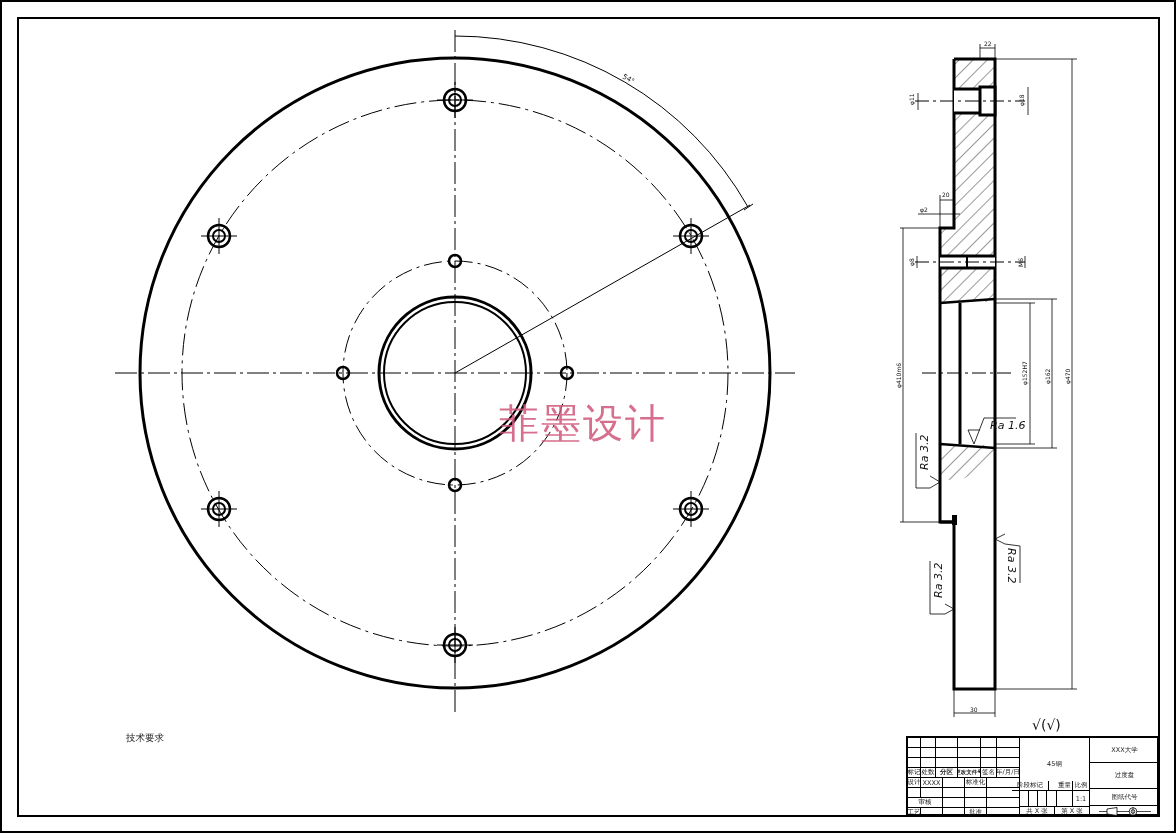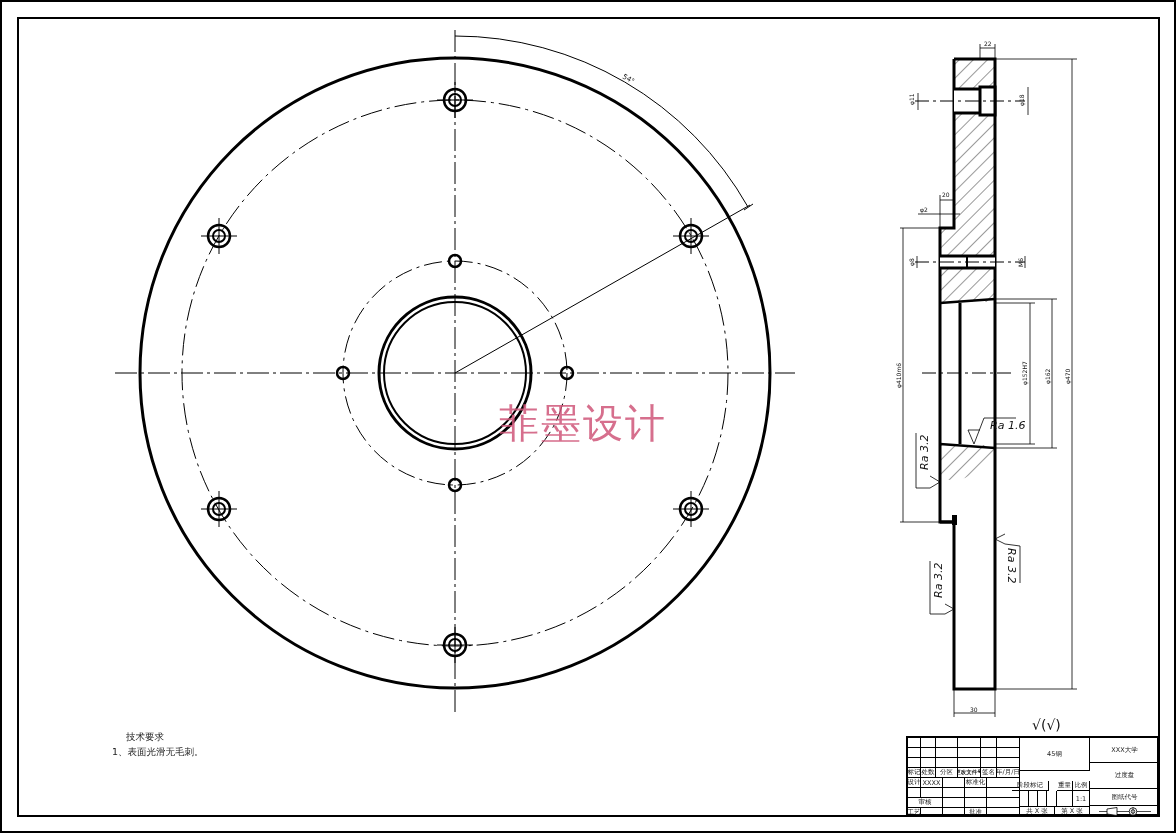--- a/index.html
+++ b/index.html
@@ -1,20 +1,20 @@
 <!DOCTYPE html>
 <html><head>
 <meta charset="utf-8">
 <style>
   html,body{margin:0;padding:0;background:#fff;}
   body{width:1176px;height:833px;position:relative;overflow:hidden;font-family:"DejaVu Sans",sans-serif;}
   svg{position:absolute;left:0;top:0;}
   .tt{font-family:"DejaVu Sans",sans-serif;fill:#111;}
   .notes{position:absolute;left:112px;top:731px;font-size:9.5px;line-height:13.5px;color:#222;font-family:"DejaVu Sans",sans-serif;}
-  .notes .title{padding-left:14px;font-family:Liberation Serif, serif;}
+  .notes .title{padding-left:14px;}
   .watermark{position:absolute;left:499px;top:396px;font-size:40px;color:#d0577a;letter-spacing:2px;font-family:"DejaVu Serif",serif;opacity:0.85;}
   .tb{position:absolute;left:906px;top:736px;width:253px;height:80px;border:2px solid #000;box-sizing:border-box;font-size:6.5px;color:#222;}
   .tb .cell{position:absolute;border-right:1px solid #000;border-bottom:1px solid #000;box-sizing:border-box;display:flex;align-items:center;justify-content:center;overflow:hidden;white-space:nowrap;}
 </style>
 </head>
 <body>
 
 <svg width="1176" height="833" viewBox="0 0 1176 833">
 
   <rect x="1" y="1" width="1174" height="831" fill="none" stroke="#000" stroke-width="2"></rect>
@@ -183,21 +183,20 @@
     <text x="942" y="598" transform="rotate(-90 942 598)">Ra 3.2</text>
     <text x="1008" y="548" transform="rotate(90 1008 548)">Ra 3.2</text>
     <text x="1032" y="730" font-size="14" font-style="normal">√(√)</text>
   </g>
 </svg>
 
 <div class="watermark">菲墨设计</div>
 
 <div class="notes">
   <div class="title">技术要求</div>
-  <div>1、表面光滑无毛刺。</div>
 </div>
 
 <div class="tb">
 
   <div class="cell" style="left:0;top:0;width:13px;height:10px"></div>
   <div class="cell" style="left:13px;top:0;width:15px;height:10px"></div>
   <div class="cell" style="left:28px;top:0;width:22px;height:10px"></div>
   <div class="cell" style="left:50px;top:0;width:23px;height:10px"></div>
   <div class="cell" style="left:73px;top:0;width:16px;height:10px"></div>
   <div class="cell" style="left:89px;top:0;width:23px;height:10px"></div>
@@ -208,21 +207,21 @@
   <div class="cell" style="left:73px;top:10px;width:16px;height:10px"></div>
   <div class="cell" style="left:89px;top:10px;width:23px;height:10px"></div>
   <div class="cell" style="left:0;top:20px;width:13px;height:10px"></div>
   <div class="cell" style="left:13px;top:20px;width:15px;height:10px"></div>
   <div class="cell" style="left:28px;top:20px;width:22px;height:10px"></div>
   <div class="cell" style="left:50px;top:20px;width:23px;height:10px"></div>
   <div class="cell" style="left:73px;top:20px;width:16px;height:10px"></div>
   <div class="cell" style="left:89px;top:20px;width:23px;height:10px"></div>
   <div class="cell" style="left:0;top:30px;width:13px;height:10px">标记</div>
   <div class="cell" style="left:13px;top:30px;width:15px;height:10px">处数</div>
-  <div class="cell" style="left:28px;top:30px;width:22px;height:10px;font-weight:normal">分区</div>
+  <div class="cell" style="left:28px;top:30px;width:22px;height:10px;font-weight:bold">分区</div>
   <div class="cell" style="left:50px;top:30px;width:23px;height:10px;font-weight:bold;font-size:5.5px">更改文件号</div>
   <div class="cell" style="left:73px;top:30px;width:16px;height:10px">签名</div>
   <div class="cell" style="left:89px;top:30px;width:23px;height:10px">年/月/日</div>
   <div class="cell" style="left:0;top:40px;width:13px;height:10px">设计</div>
   <div class="cell" style="left:13px;top:40px;width:22px;height:10px">XXXX</div>
   <div class="cell" style="left:35px;top:40px;width:22px;height:10px"></div>
   <div class="cell" style="left:57px;top:40px;width:22px;height:10px">标准化</div>
   <div class="cell" style="left:79px;top:40px;width:33px;height:10px"></div>
   <div class="cell" style="left:0;top:50px;width:13px;height:10px"></div>
   <div class="cell" style="left:13px;top:50px;width:22px;height:10px"></div>
@@ -233,21 +232,21 @@
   <div class="cell" style="left:13px;top:60px;width:22px;height:10px"></div>
   <div class="cell" style="left:35px;top:60px;width:22px;height:10px"></div>
   <div class="cell" style="left:57px;top:60px;width:22px;height:10px"></div>
   <div class="cell" style="left:79px;top:60px;width:33px;height:10px"></div>
   <div class="cell" style="left:0;top:70px;width:13px;height:8px;border-bottom:none">工艺</div>
   <div class="cell" style="left:13px;top:70px;width:22px;height:8px;border-bottom:none"></div>
   <div class="cell" style="left:35px;top:70px;width:22px;height:8px;border-bottom:none"></div>
   <div class="cell" style="left:57px;top:70px;width:22px;height:8px;border-bottom:none">批准</div>
   <div class="cell" style="left:79px;top:70px;width:33px;height:8px;border-bottom:none"></div>
 
-  <div class="cell" style="left:112px;top:0;width:70px;height:33px">45钢</div>
+  <div class="cell" style="left:112px;top:0;width:70px;height:53px">45钢</div>
   <div class="cell" style="left:104px;top:43px;width:37px;height:10px">阶段标记</div>
   <div class="cell" style="left:149px;top:43px;width:16px;height:10px">重量</div>
   <div class="cell" style="left:165px;top:43px;width:17px;height:10px">比例</div>
   <div class="cell" style="left:112px;top:53px;width:9px;height:16px"></div>
   <div class="cell" style="left:121px;top:53px;width:9px;height:16px"></div>
   <div class="cell" style="left:130px;top:53px;width:9px;height:16px"></div>
   <div class="cell" style="left:139px;top:53px;width:10px;height:16px"></div>
   <div class="cell" style="left:149px;top:53px;width:16px;height:16px"></div>
   <div class="cell" style="left:165px;top:53px;width:17px;height:16px">1:1</div>
   <div class="cell" style="left:112px;top:69px;width:35px;height:9px;border-bottom:none">共 X 张</div>

